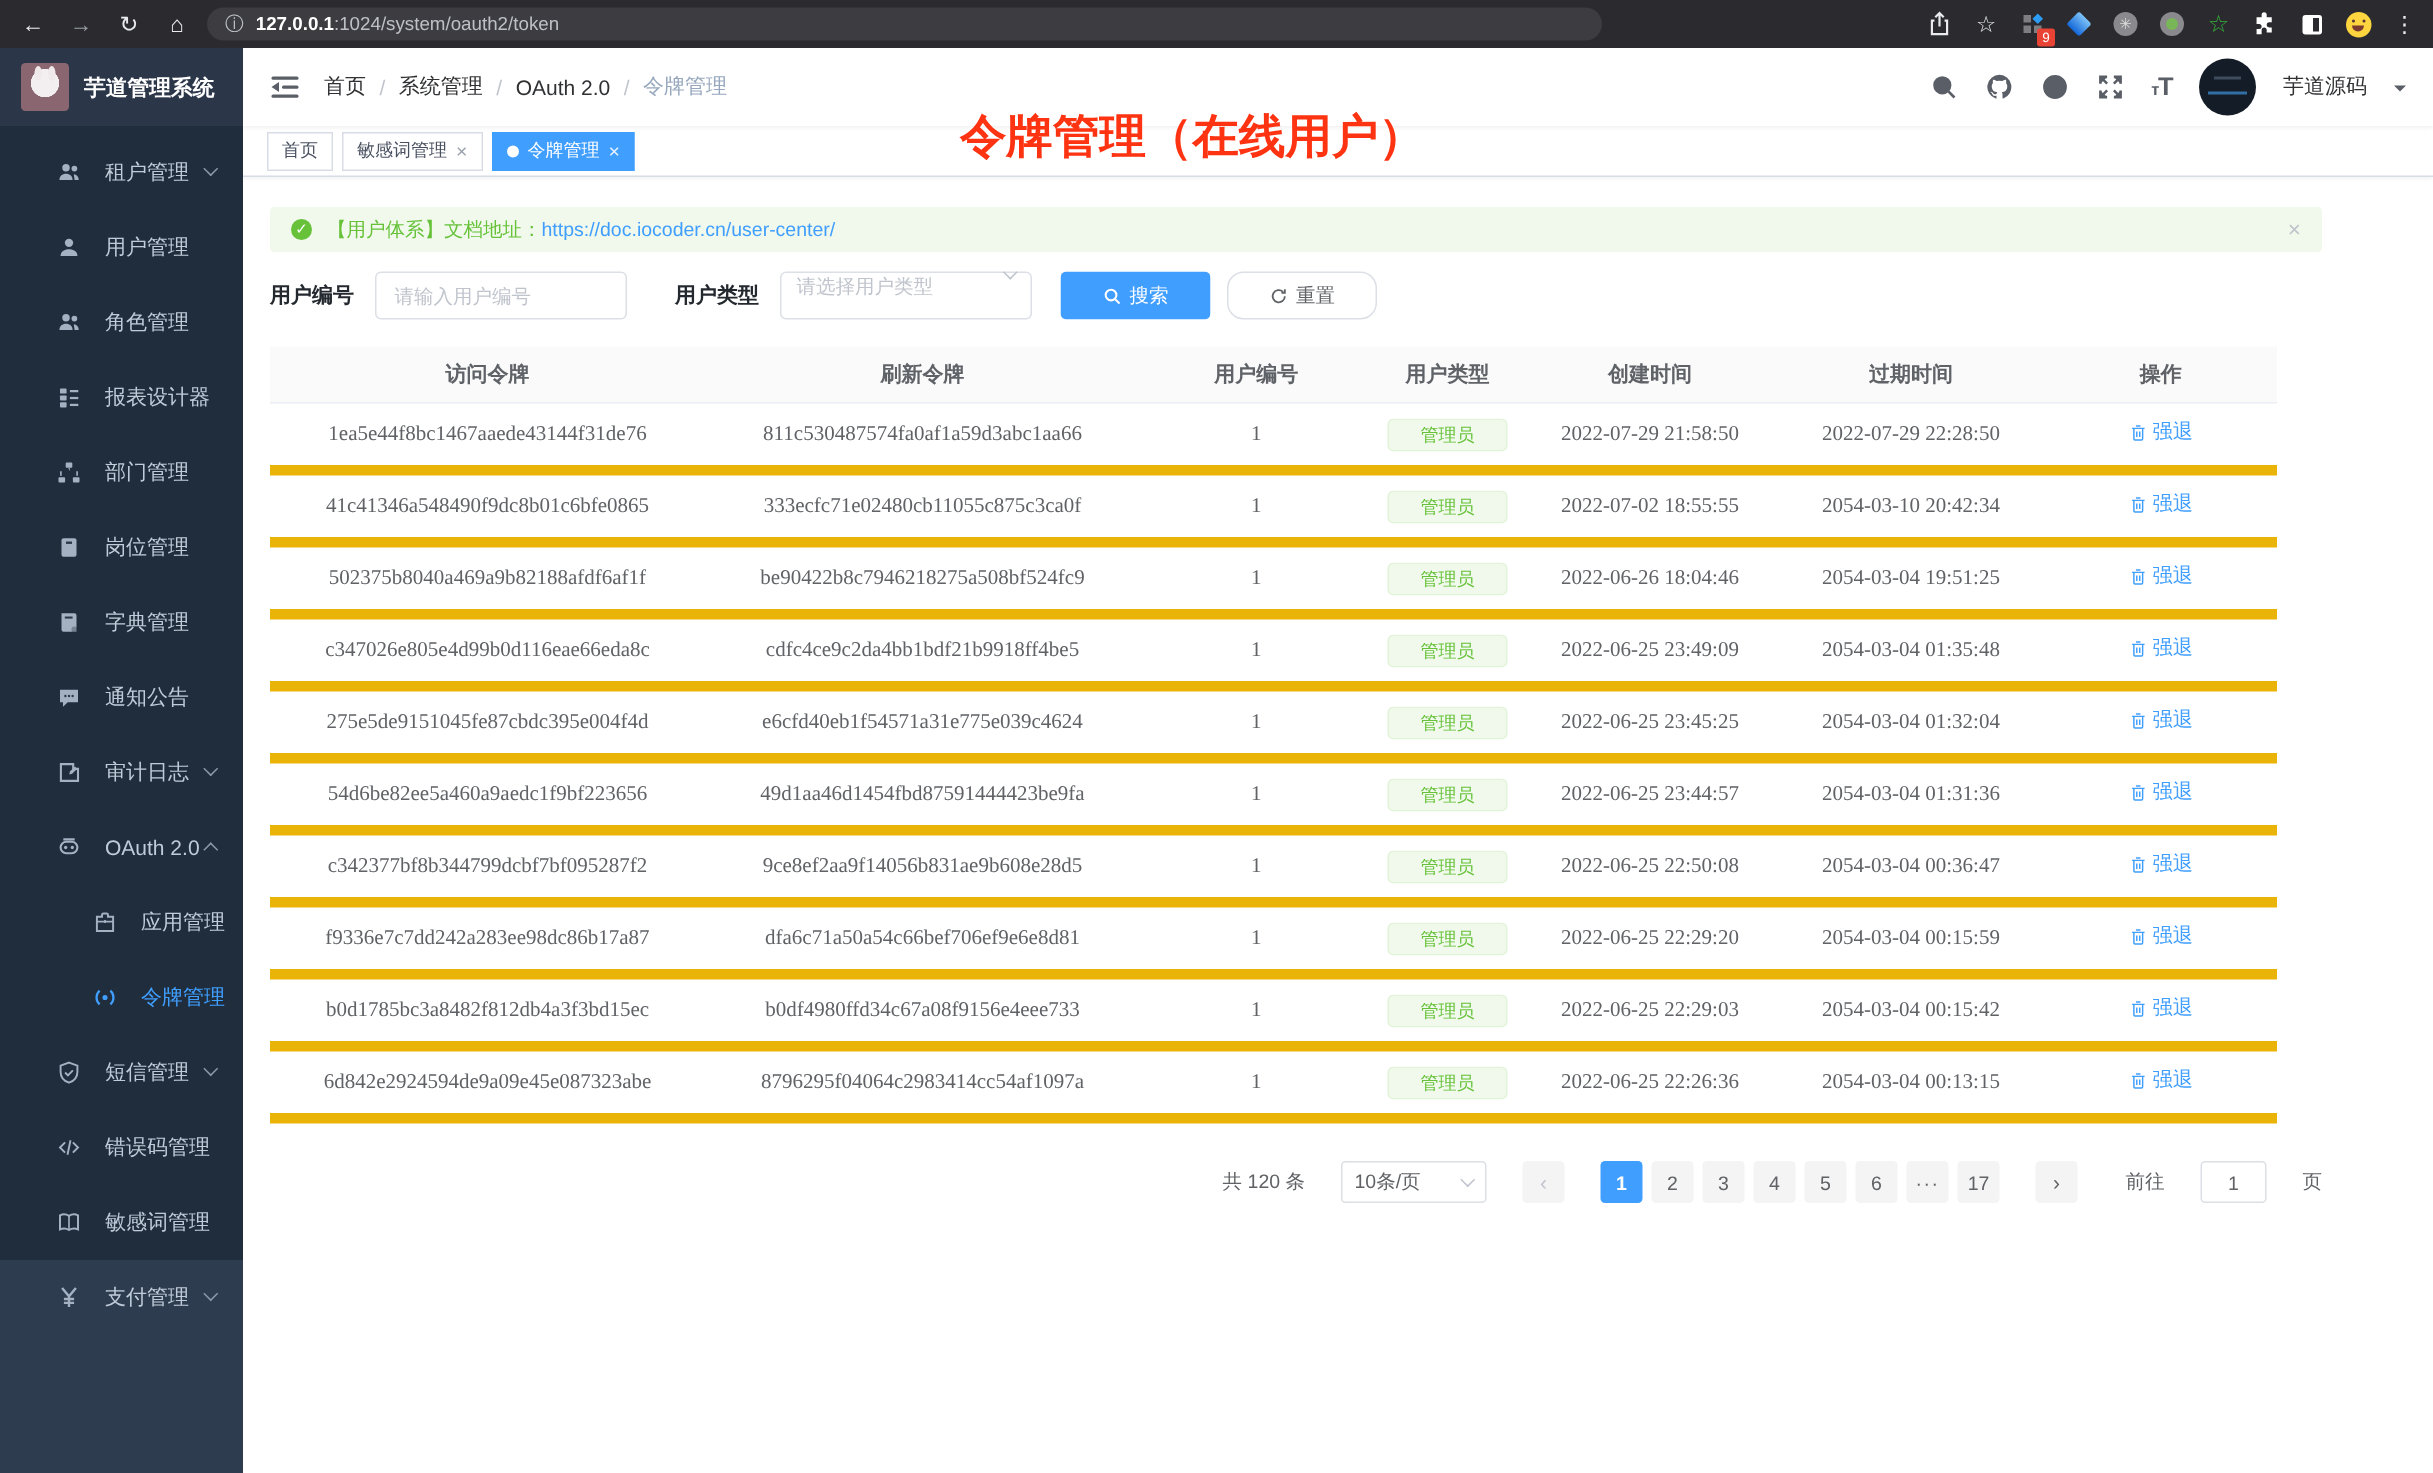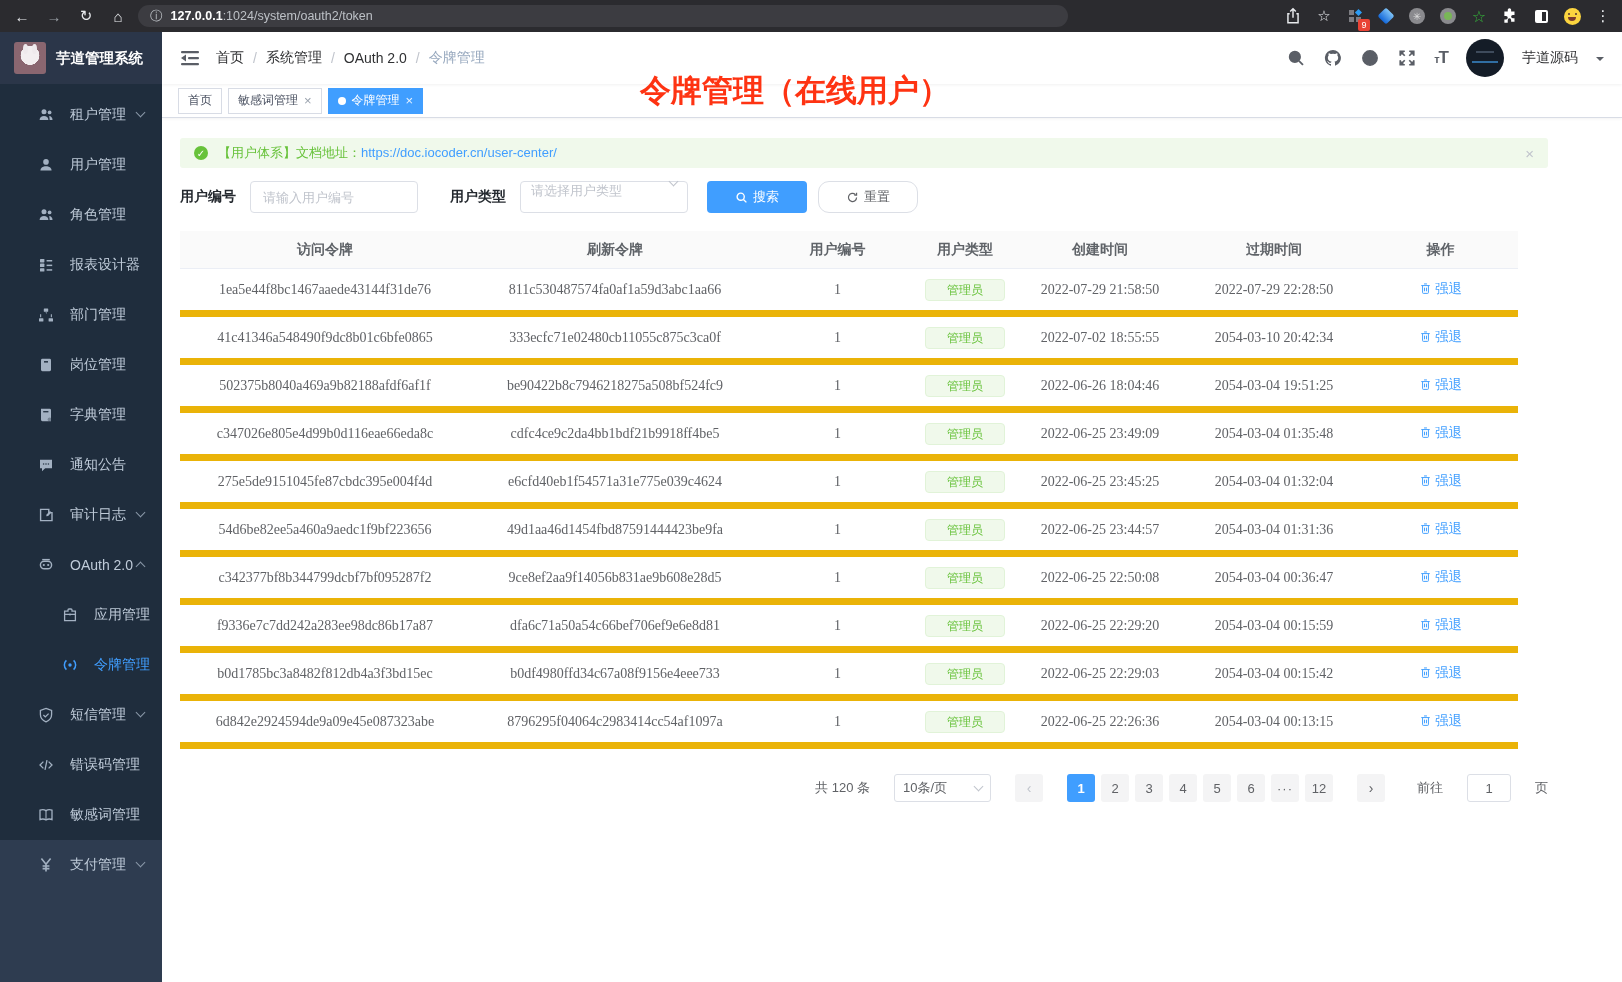--- a/index.html
+++ b/index.html
@@ -645,21 +645,21 @@
         </div>
         <span class="pbtn arrow disabled">‹</span>
         <div class="pgroup" id="page-buttons">
             <span class="pbtn active">1</span>
             <span class="pbtn">2</span>
             <span class="pbtn">3</span>
             <span class="pbtn">4</span>
             <span class="pbtn">5</span>
             <span class="pbtn">6</span>
             <span class="pbtn more">···</span>
-            <span class="pbtn">12</span>
+            <span class="pbtn">17</span>
           </div>
         <span class="pbtn arrow">›</span>
         <span style="margin-left:8px;">前往</span>
         <input class="goto-input" value="1" style="">
         <span>页</span>
       </div>
     </div>
   </div>
 </div>
 

